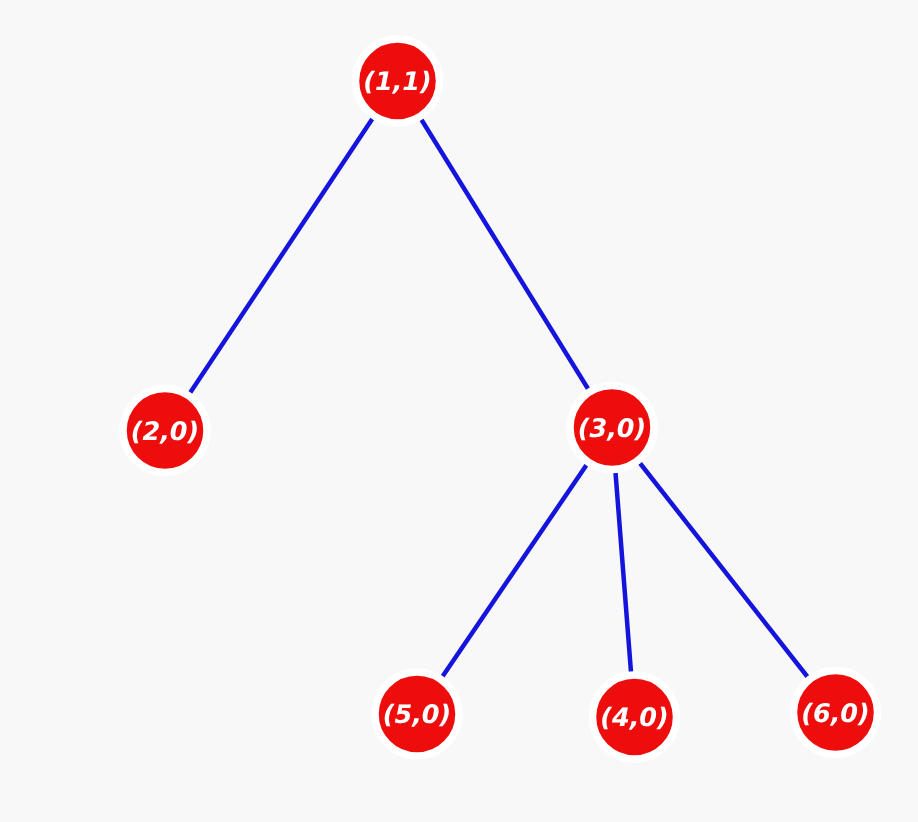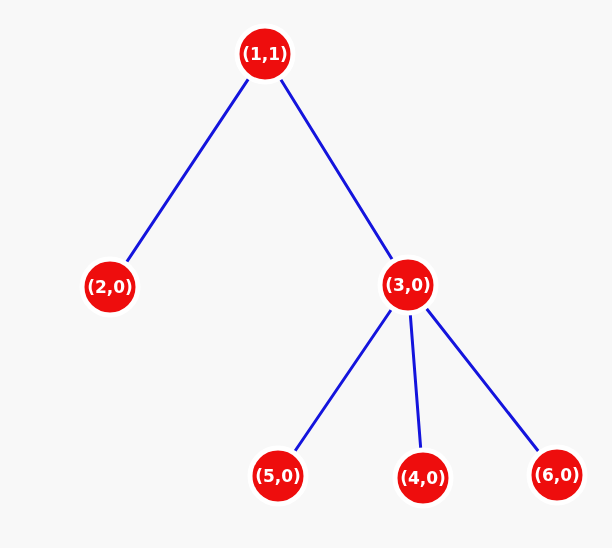--- a/index.html
+++ b/index.html
@@ -9,20 +9,21 @@
   body {
     width: 612px;
     height: 548px;
     overflow: hidden;
     font-family: "DejaVu Sans", "Liberation Sans", sans-serif;
   }
   .diagram-canvas {
     width: 612px;
     height: 420px;
     position: relative;
+    font-style: italic;
   }
   svg {
     display: block;
   }
   .tree-edge {
     stroke-linecap: round;
   }
   .tree-node circle {
     cursor: pointer;
   }

